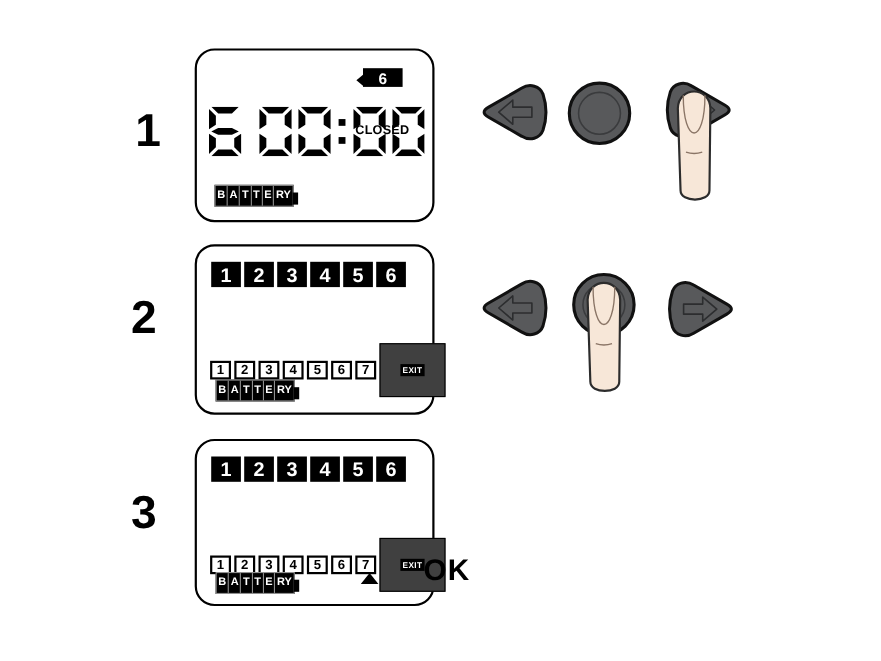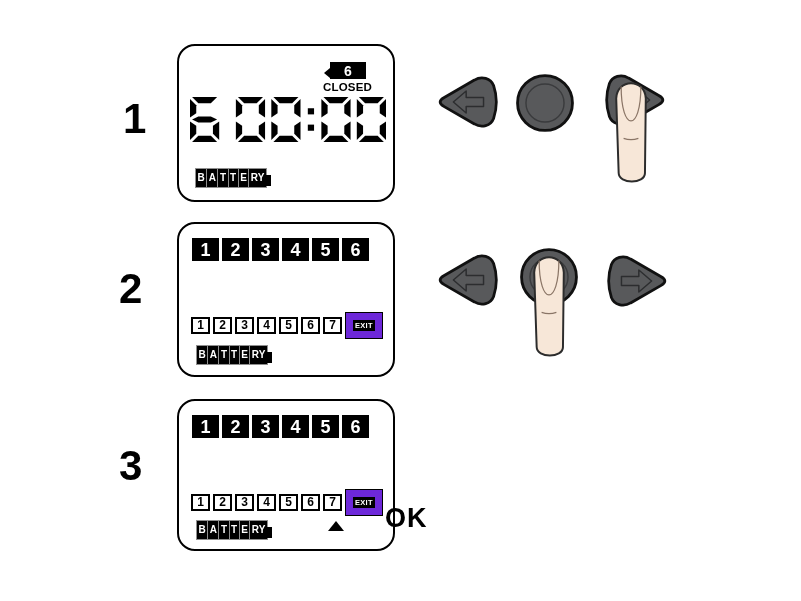--- a/index.html
+++ b/index.html
@@ -5,37 +5,37 @@
   html,body{margin:0;padding:0;background:#fff;}
   .canvas{position:relative;width:801px;height:601px;background:#fff;overflow:hidden;
           font-family:"Liberation Sans", sans-serif;}
   .step-num{position:absolute;font-size:42px;font-weight:700;color:#000;line-height:1;}
   .lcd{position:absolute;box-sizing:border-box;border:2.5px solid #000;border-radius:18px;background:#fff;}
   
   .badge{position:absolute;width:36px;height:17px;background:#000;display:flex;align-items:center;justify-content:center;}
   .badge::before{content:"";position:absolute;left:-6px;top:6px;width:0;height:0;
                  border-top:5px solid transparent;border-bottom:5px solid transparent;border-right:6px solid #000;}
   .badge span{color:#fff;font-size:14px;font-weight:800;line-height:1;}
-  .closed{position:absolute;font-size:11.5px;font-weight:800;letter-spacing:.2px;color:#000;}
+  .closed{position:absolute;font-size:11.5px;font-weight:800;letter-spacing:.2px;color:#000;margin-top:32px;}
   .sevenseg{position:absolute;}
   .sevenseg svg{display:block;}
   
   .battery{position:absolute;display:flex;align-items:stretch;border:1px solid #8f8f8f;background:#000;}
   .bat-cell{color:#fff;font-size:10px;font-weight:700;padding:3px 1.5px;border-right:1px solid #8f8f8f;line-height:1.2;}
   .bat-cell:last-child{border-right:none;text-align:center;}
   .battery::after{content:"";position:absolute;right:-5px;bottom:1px;width:5px;height:11px;background:#000;}
   
   .prog-row{position:absolute;display:flex;gap:3px;}
   .prog-cell{width:27px;height:23px;background:#000;color:#fff;font-size:18px;font-weight:800;
              display:flex;align-items:center;justify-content:center;line-height:1;}
   
   .slot-row{position:absolute;display:flex;gap:3px;align-items:center;}
   .slot-cell{width:15px;height:13px;border:2px solid #000;background:#fff;color:#000;font-size:12px;font-weight:800;
              display:flex;align-items:center;justify-content:center;line-height:1;}
-  .exit-cell{border:1.5px solid #000;background:#6d28d9;padding:7px;display:flex;align-items:flex-end;}
+  .exit-cell{border:1.5px solid #000;background:#404040;padding:18px;display:flex;align-items:flex-end;}
   .exit-inner{background:#000;color:#fff;font-size:7.5px;font-weight:800;letter-spacing:.3px;padding:1.5px 2px;line-height:1;}
   
   .ok-block{position:absolute;display:flex;flex-direction:row;align-items:flex-end;gap:36px;}
   .up-tri{width:0;height:0;border-left:8px solid transparent;border-right:8px solid transparent;
           border-bottom:10px solid #000;margin-right:5px;margin-bottom:1px;}
   .ok-text{font-size:27px;font-weight:800;letter-spacing:1px;line-height:1;color:#000;}
   .btn,.finger{position:absolute;}
   .btn svg,.finger svg{display:block;}
 </style>
 </head>

